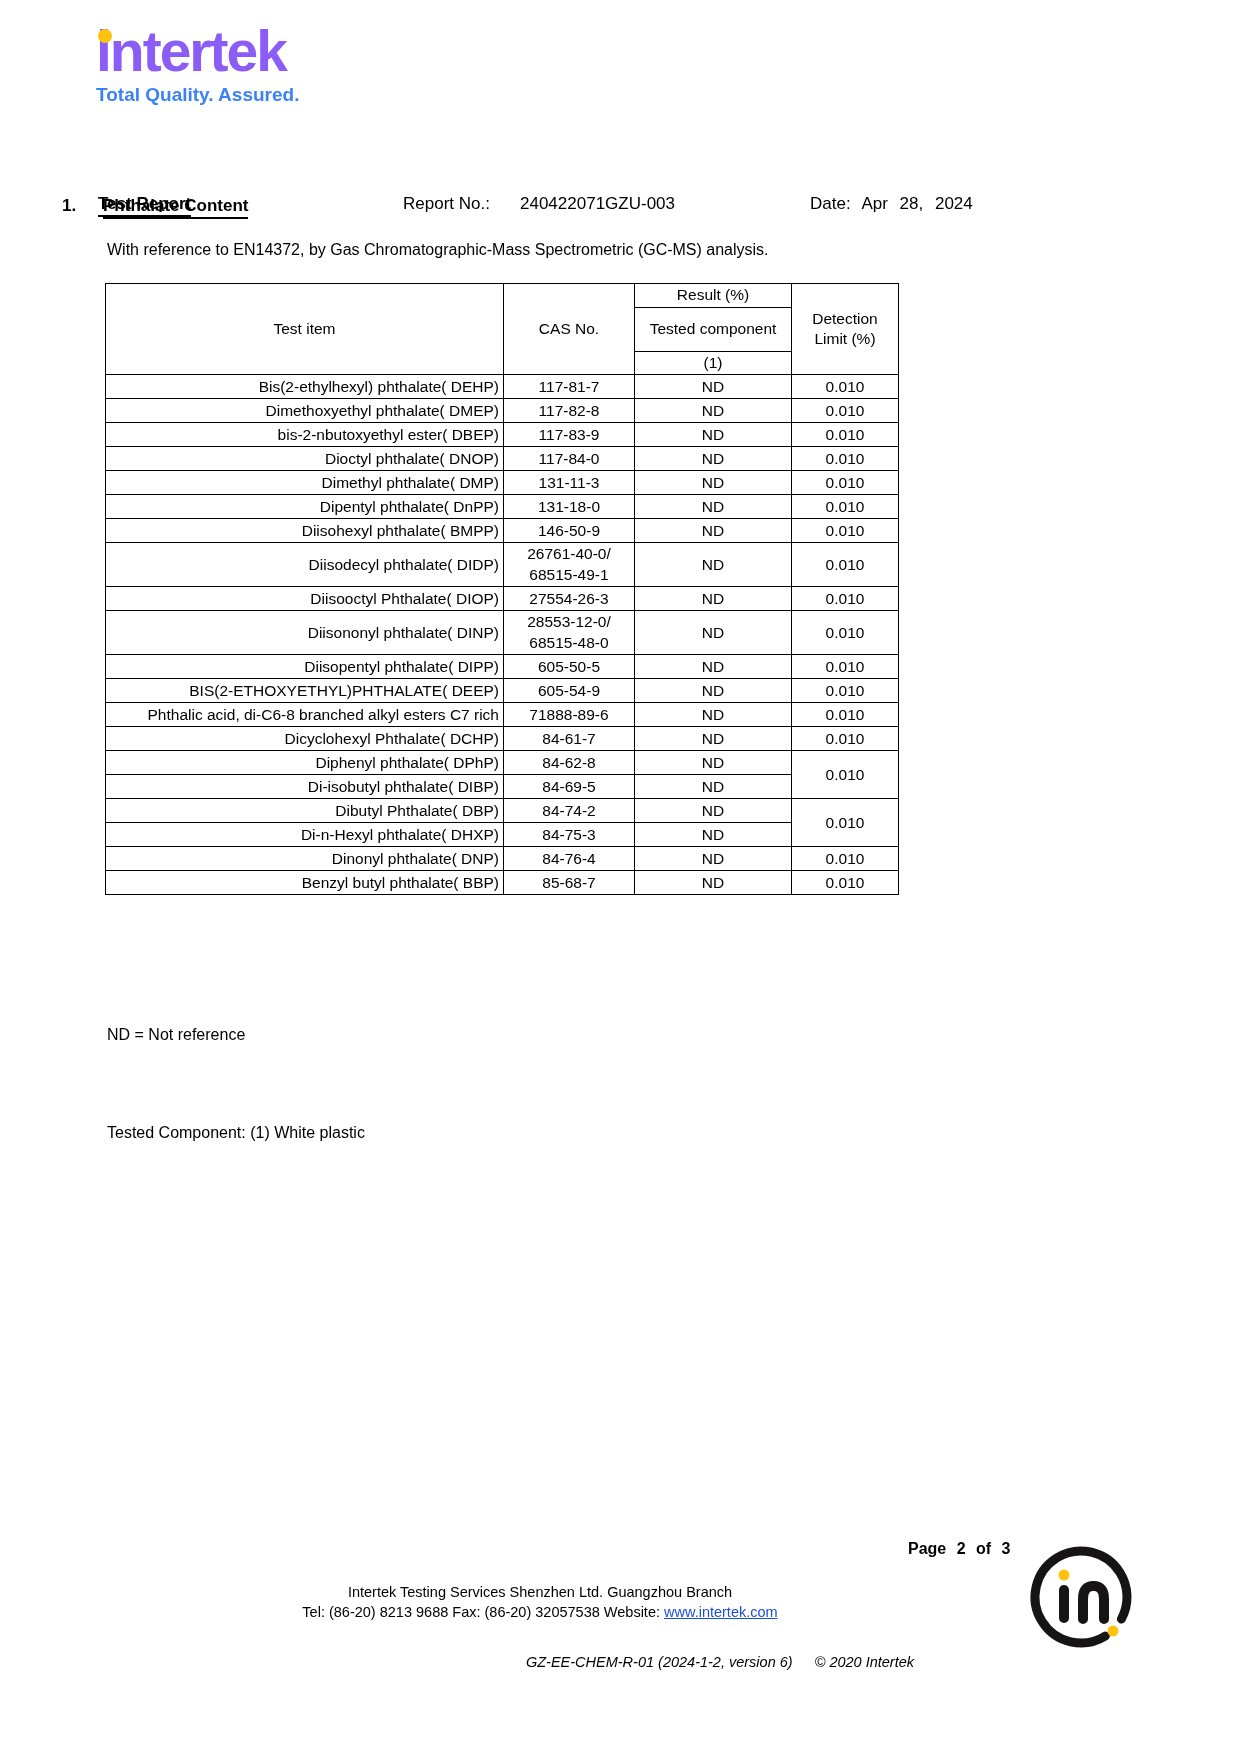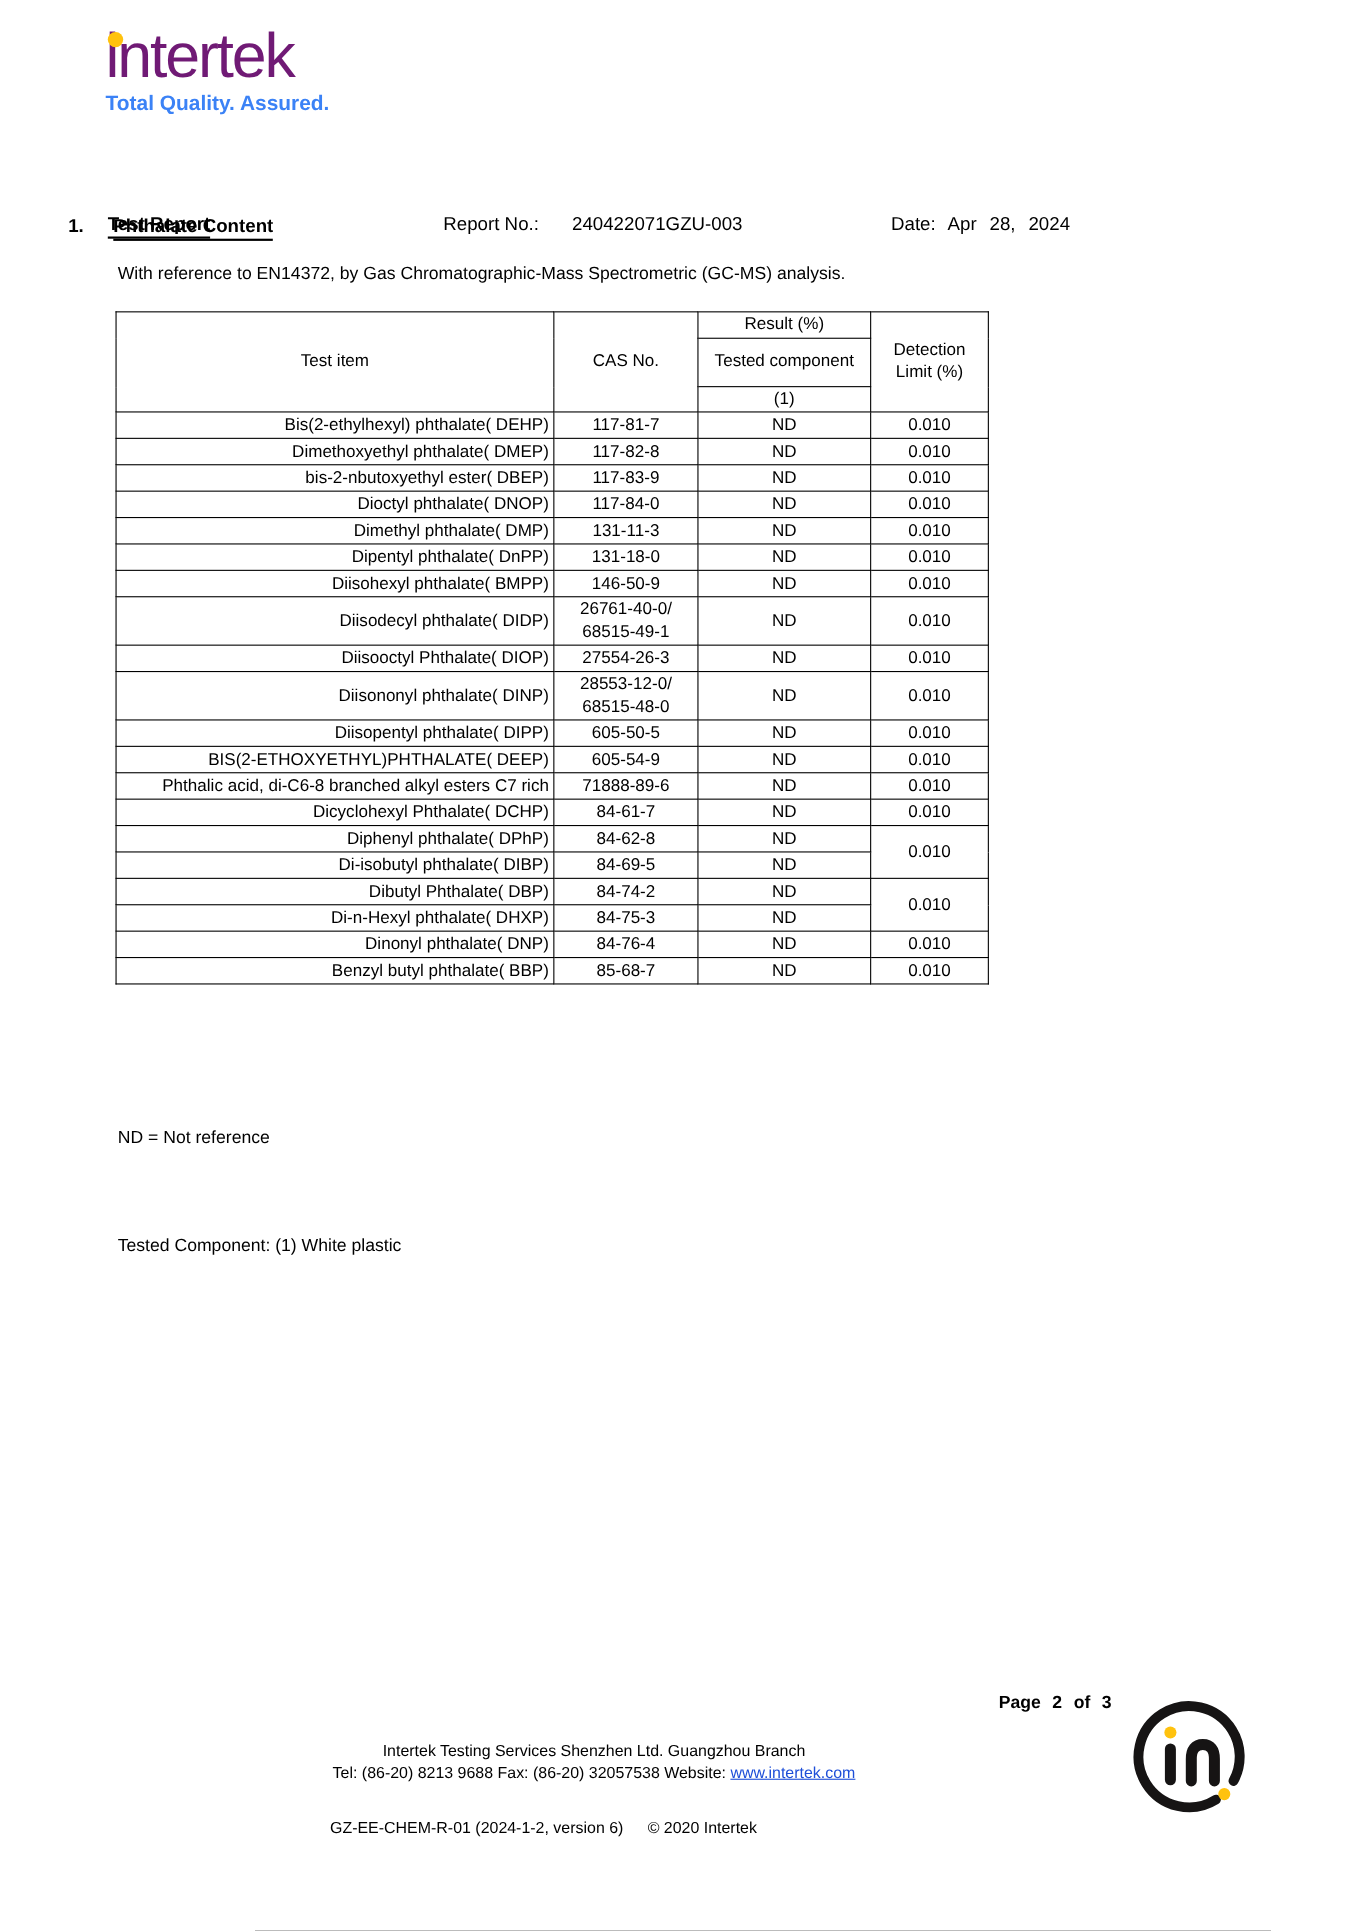--- a/index.html
+++ b/index.html
@@ -13,24 +13,24 @@
     font-family: "Liberation Sans", sans-serif;
     color: #000;
     overflow: hidden;
   }
 
   
   .logo { position: absolute; left: 96px; top: 22px; }
   .wordmark {
     position: relative;
     font-size: 57px;
-    font-weight: normal;
+    font-weight: bold;
     letter-spacing: -2px;
     line-height: 1.05;
-    color: #701a75;
+    color: #8b5cf6;
   }
   .wordmark .i-dot {
     position: absolute;
     left: 2px; top: 7px;
     width: 14px; height: 14px;
     border-radius: 50%;
     background: #ffc20e;
   }
   .tagline {
     font-size: 19px;
@@ -74,21 +74,21 @@
   table.results tr.data td { height: 24px; }
 
   
   .nd-note { position: absolute; left: 107px; top: 1026px; font-size: 16px; }
   .tc-note { position: absolute; left: 107px; top: 1124px; font-size: 16px; }
 
   
   .page-num { position: absolute; left: 908px; top: 1540px; font-size: 16px; font-weight: bold; word-spacing: 6px; }
   .footer-block { position: absolute; left: 100px; top: 1582px; width: 880px; text-align: center; font-size: 14.5px; line-height: 1.38; }
   .footer-block a { color: #1d4ed8; text-decoration: underline; }
-  .doc-line { position: absolute; left: 300px; top: 1654px; width: 840px; text-align: left; font-size: 14.5px; }
+  .doc-line { position: absolute; left: 300px; top: 1654px; width: 840px; text-align: center; font-size: 14.5px; font-style: italic; }
   .doc-line .copyright { margin-left: 18px; }
   .roundel { position: absolute; left: 1026px; top: 1541px; width: 110px; height: 112px; }
 </style>
 </head>
 <body>
 
 <div class="page">
 
   <div class="logo">
     <div class="wordmark">

